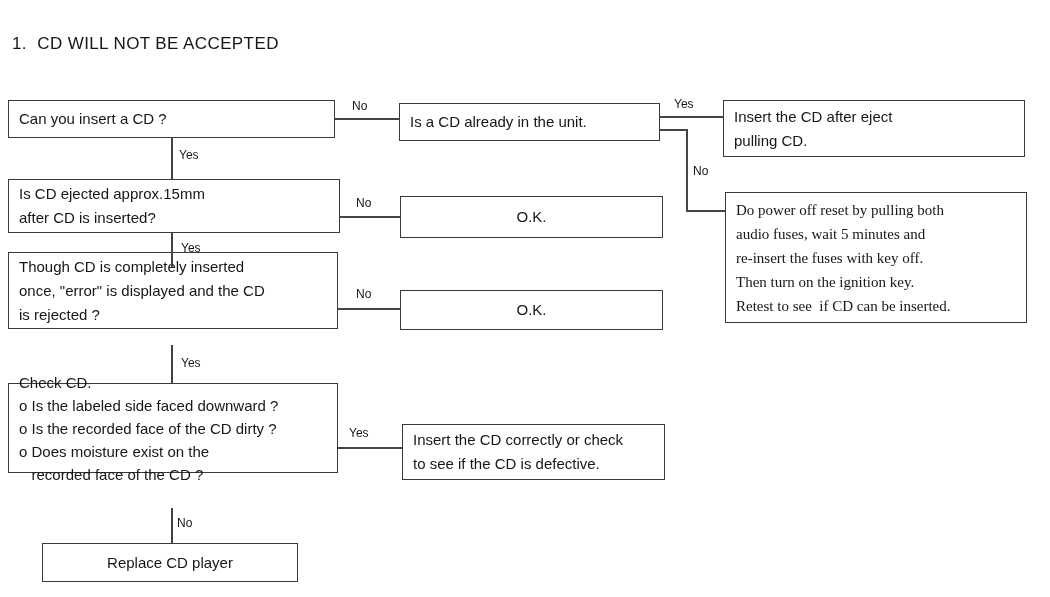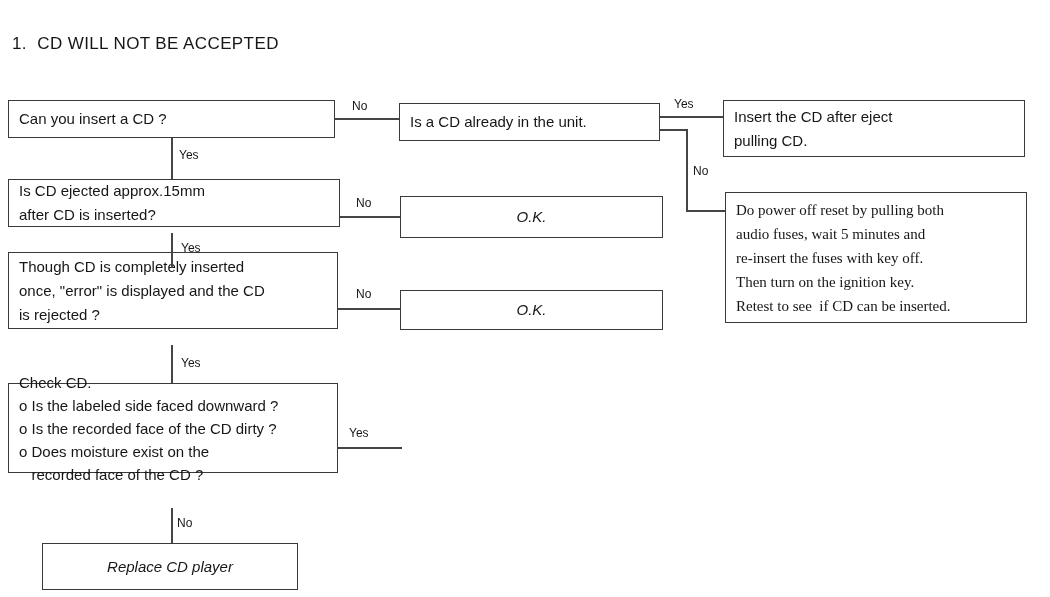--- a/index.html
+++ b/index.html
@@ -35,21 +35,20 @@
     padding: 2px 10px;
   }
   .node .txt {
     white-space: pre-wrap;
     font-size: 15px;
     line-height: 24px;
     color: #161616;
   }
   .node.center {
     justify-content: center;
-    font-style: italic;
   }
   .node.center .txt {
     text-align: center;
   }
   .hline, .vline {
     position: absolute;
     background: #454545;
   }
   .edge-label {
     position: absolute;
@@ -71,21 +70,21 @@
 
   <div class="node" style="left:8px; top:100px; width:327px; height:38px;">
     <div class="txt">Can you insert a CD ?</div>
   </div>
 
   <div class="node" style="left:723px; top:100px; width:302px; height:57px;">
     <div class="txt">Insert the CD after eject
 pulling CD.</div>
   </div>
 
-  <div class="node" style="left:8px; top:179px; width:332px; height:48px;">
+  <div class="node" style="left:8px; top:179px; width:332px; height:54px;">
     <div class="txt">Is CD ejected approx.15mm
 after CD is inserted?</div>
   </div>
 
   <div class="node center" style="left:400px; top:196px; width:263px; height:42px;">
     <div class="txt">O.K.</div>
   </div>
 
   <div class="node" style="left:725px; top:192px; width:302px; height:131px;font-family:Liberation Serif, serif;">
     <div class="txt">Do power off reset by pulling both
@@ -106,22 +105,26 @@
   </div>
 
   <div class="node" style="left:8px; top:383px; width:330px; height:90px;">
     <div class="txt" style="line-height:23px;">Check CD.
 o Is the labeled side faced downward ?
 o Is the recorded face of the CD dirty ?
 o Does moisture exist on the
    recorded face of the CD ?</div>
   </div>
 
+  <div class="node" style="left:402px; top:424px; width:263px; height:56px;">
+    <div class="txt">Insert the CD correctly or check
+to see if the CD is defective.</div>
+  </div>
 
-  <div class="node center" style="left:42px; top:543px; width:256px; height:47px;">
+  <div class="node center" style="left:42px; top:543px; width:256px; height:39px;">
     <div class="txt">Replace CD player</div>
   </div>
 
   <div class="hline" style="left:335px; top:118px; width:64px; height:2px;"></div>
   <div class="vline" style="left:171px; top:138px; width:2px; height:41px;"></div>
 
   <div class="hline" style="left:660px; top:116px; width:63px; height:2px;"></div>
   <div class="hline" style="left:660px; top:129px; width:28px; height:2px;"></div>
   <div class="vline" style="left:686px; top:129px; width:2px; height:83px;"></div>
   <div class="hline" style="left:686px; top:210px; width:39px; height:2px;"></div>

